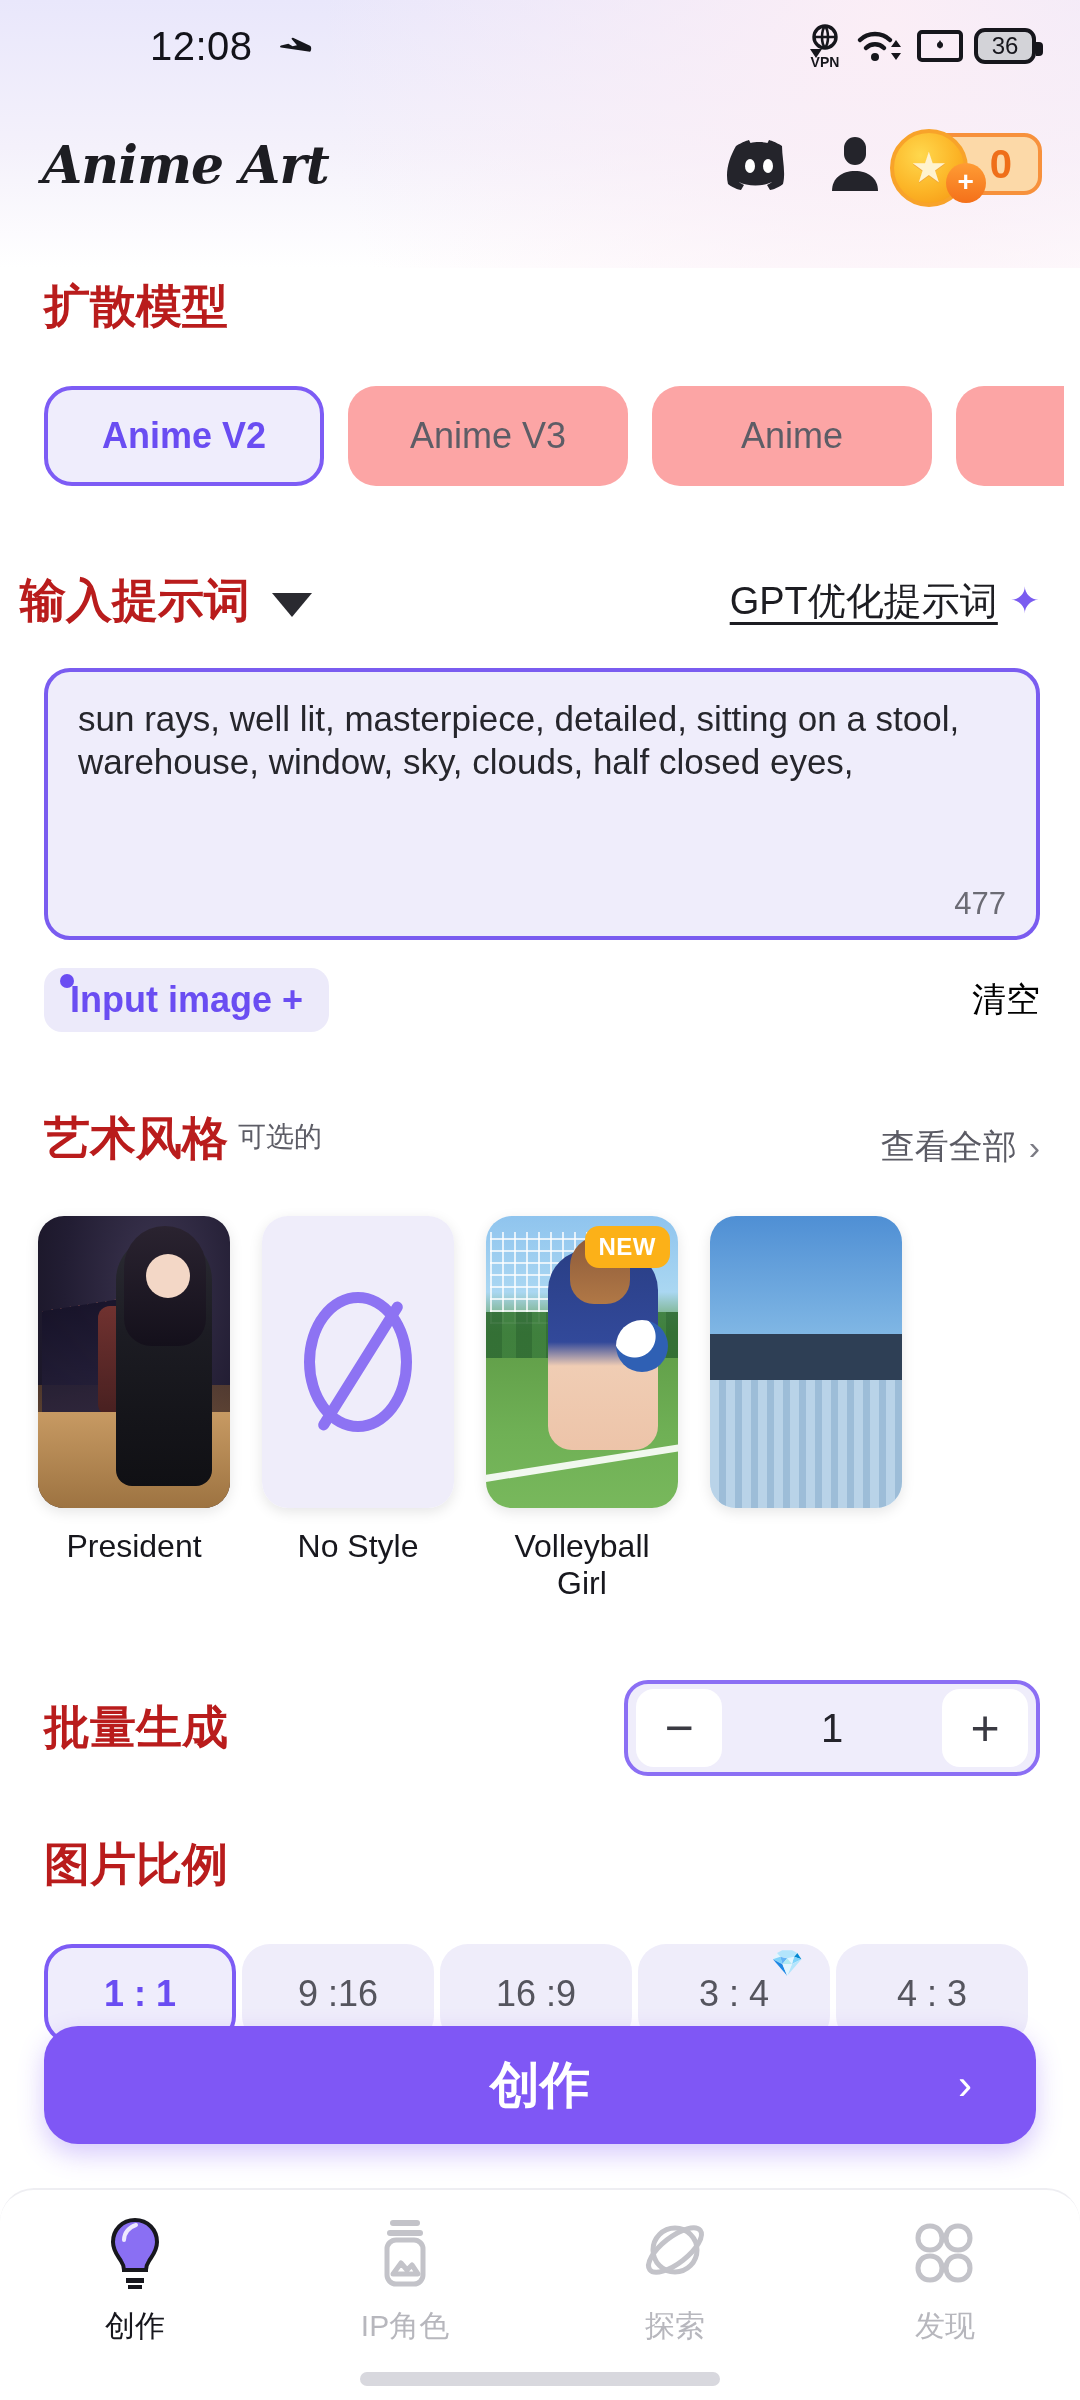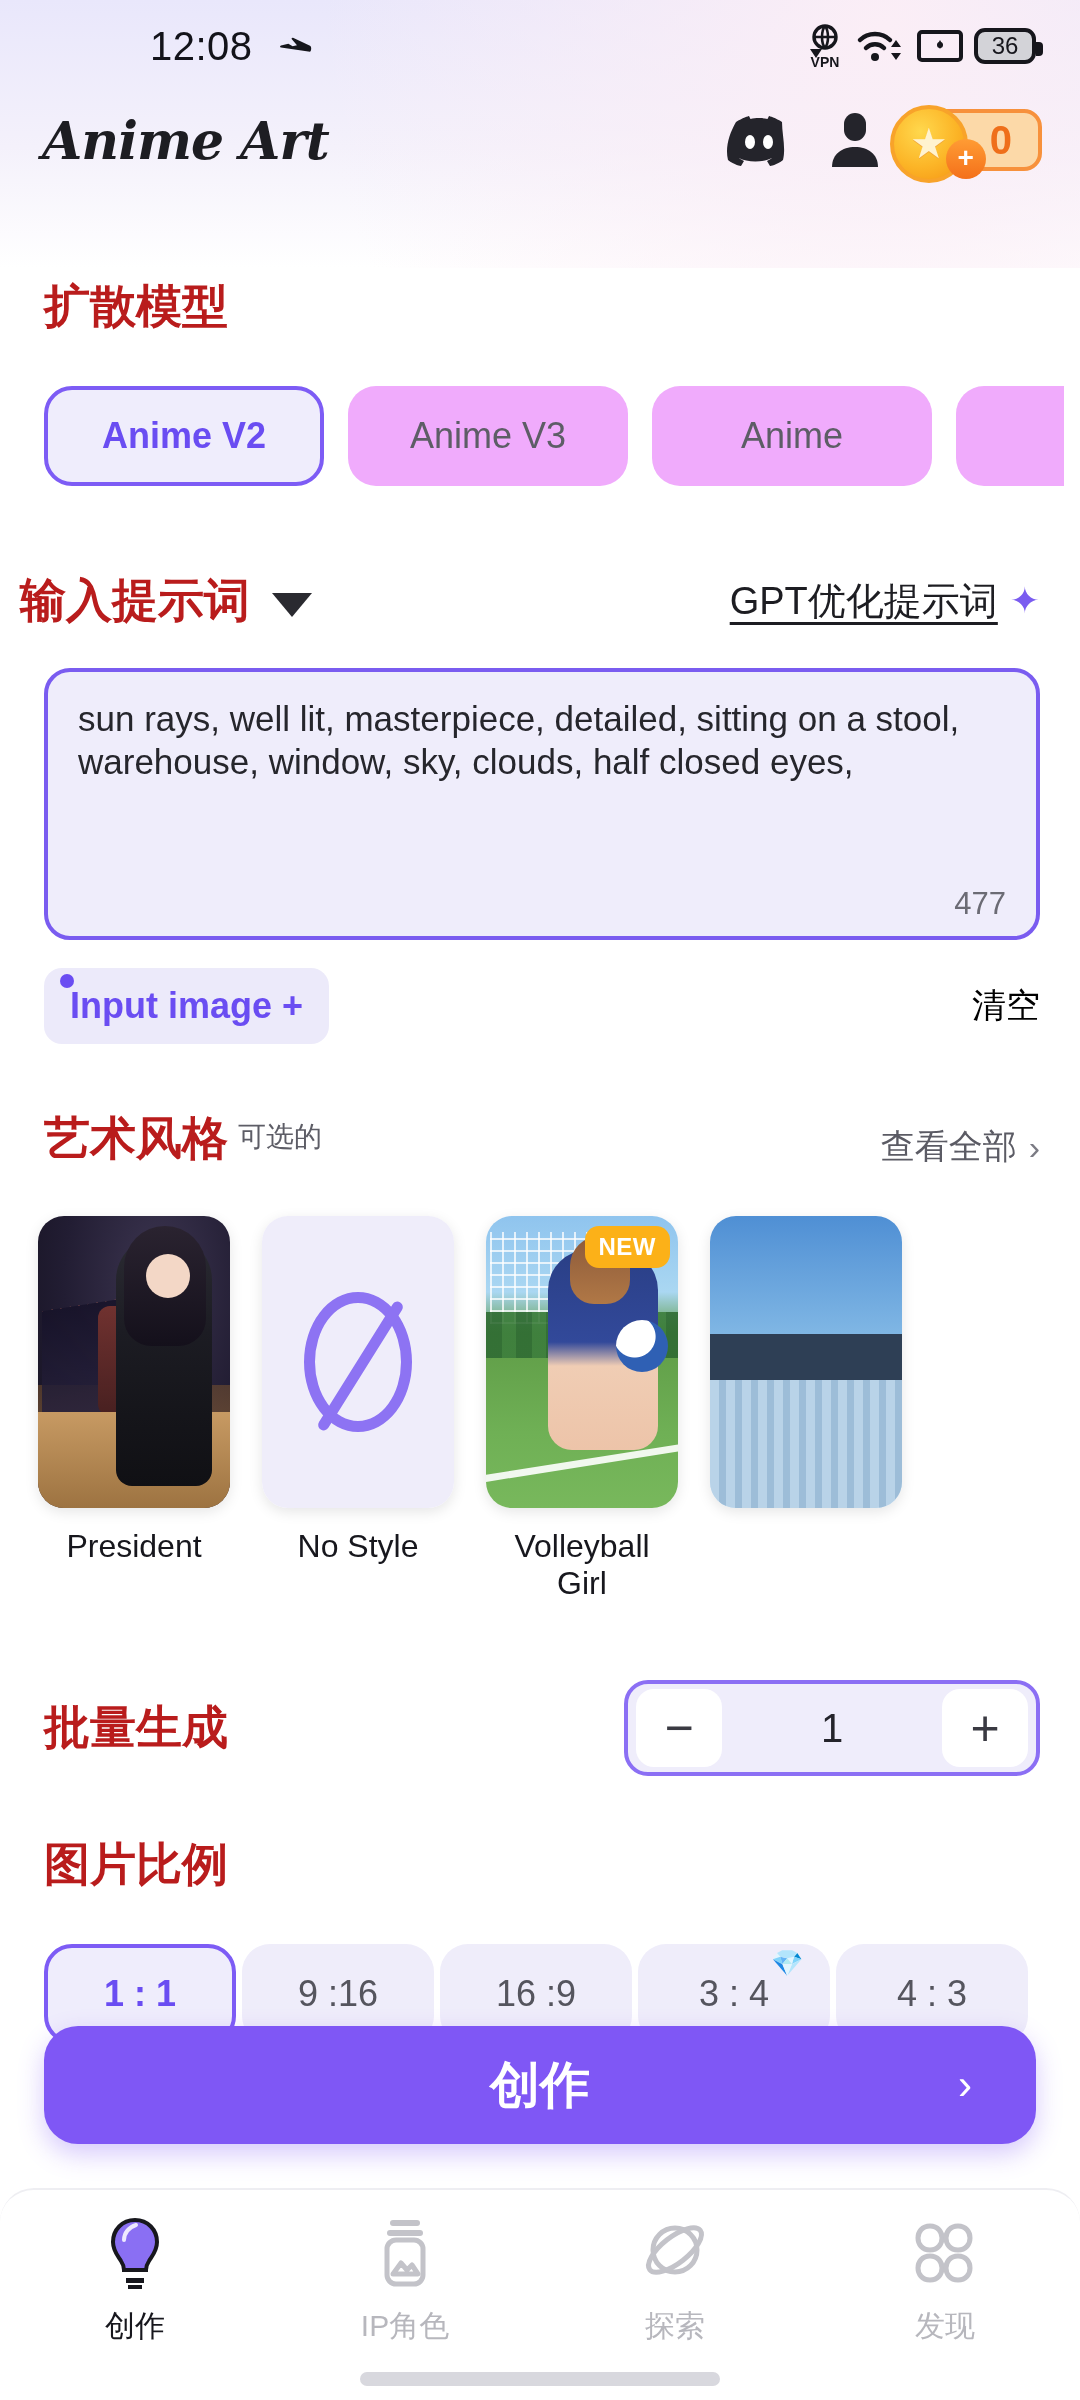--- a/index.html
+++ b/index.html
@@ -38,21 +38,21 @@
     background: #d3d3d8; position: relative;
   }
   .batt:after {
     content: ""; position: absolute; right: -11px; top: 10px;
     width: 7px; height: 14px; background: #16161c; border-radius: 0 4px 4px 0;
   }
   .batt span { font-size: 24px; color: #16161c; font-weight: 500; }
 
   
   .app-header {
-    position: absolute; top: 84px; left: 0; width: 1080px; height: 112px;
+    position: absolute; top: 108px; left: 0; width: 1080px; height: 112px;
     display: flex; align-items: center; justify-content: space-between;
     padding: 0 38px 0 42px;
   }
   .brand {
     font-family: "DejaVu Serif", serif;
     font-style: italic; font-weight: 700; font-size: 52px;
     color: #1d1d22; letter-spacing: -1px;
   }
   .header-actions { display: flex; align-items: center; gap: 36px; }
 
@@ -86,21 +86,21 @@
   .h-sub { font-size: 28px; color: #5d5d66; margin-left: 10px; align-self: flex-start; padding-top: 10px; }
 
   
   .sec-models { position: absolute; top: 276px; left: 0; width: 1080px; }
   .sec-models .title { padding-left: 44px; }
   .chip-row {
     display: flex; gap: 24px; padding: 48px 0 0 44px; overflow: hidden; width: 1064px;
   }
   .chip {
     flex: 0 0 auto; height: 100px; min-width: 280px; padding: 0 40px;
-    background: #f0abfc; border-radius: 28px;
+    background: #fca5a5; border-radius: 28px;
     display: flex; align-items: center; justify-content: center;
     font-size: 36px; color: #5d5d66;
   }
   .chip.sel {
     background: #efedfc; border: 4px solid #7d5cf5; color: #6a4df2; font-weight: 600;
   }
 
   
   .sec-prompt { position: absolute; top: 570px; left: 0; width: 1080px; }
   .prompt-head {
@@ -130,21 +130,21 @@
   }
   .char-count {
     position: absolute; right: 30px; bottom: 14px; font-size: 31px; color: #6b6b74;
   }
 
   .prompt-under {
     display: flex; align-items: center; justify-content: space-between;
     padding: 28px 40px 0 44px;
   }
   .input-image-btn {
-    position: relative; height: 76px; padding: 0 26px;
+    position: relative; height: 64px; padding: 0 26px;
     background: #eceafa; border-radius: 18px;
     display: flex; align-items: center;
     font-size: 36px; font-weight: 700; color: #6a4df2;
   }
   .input-image-btn .dot {
     position: absolute; left: 16px; top: 6px; width: 14px; height: 14px;
     border-radius: 50%; background: #6a4df2;
   }
   .clear-link { font-size: 34px; color: #000000; margin-left: 8px; }
 

